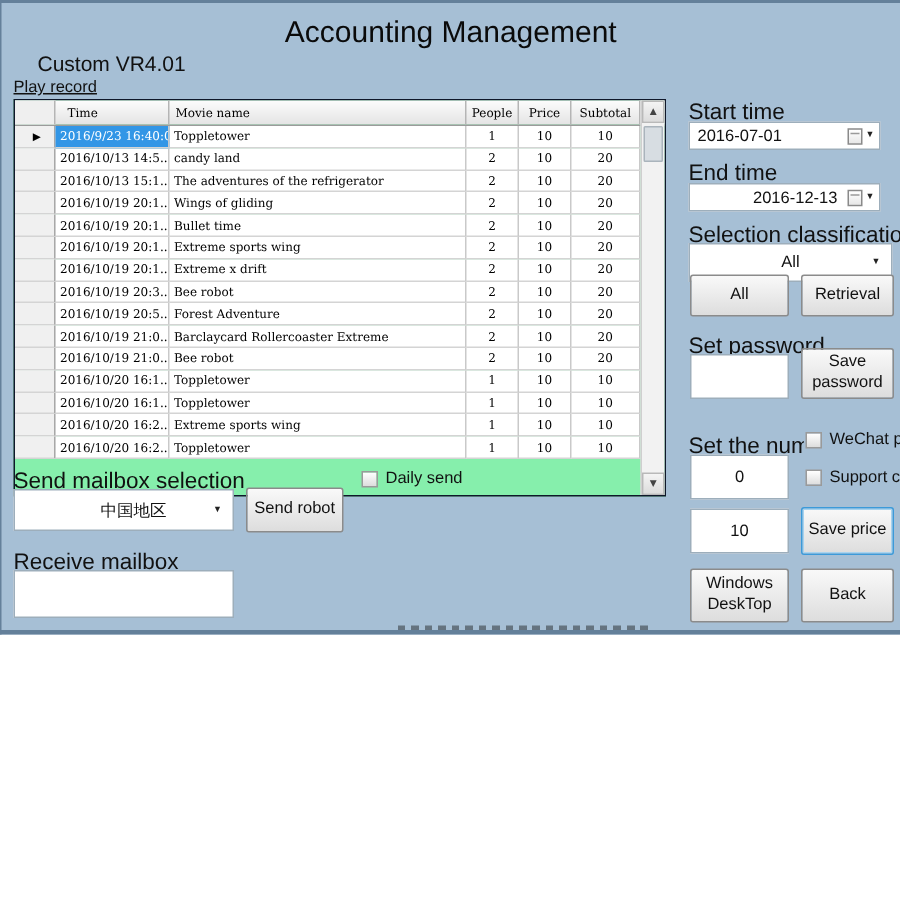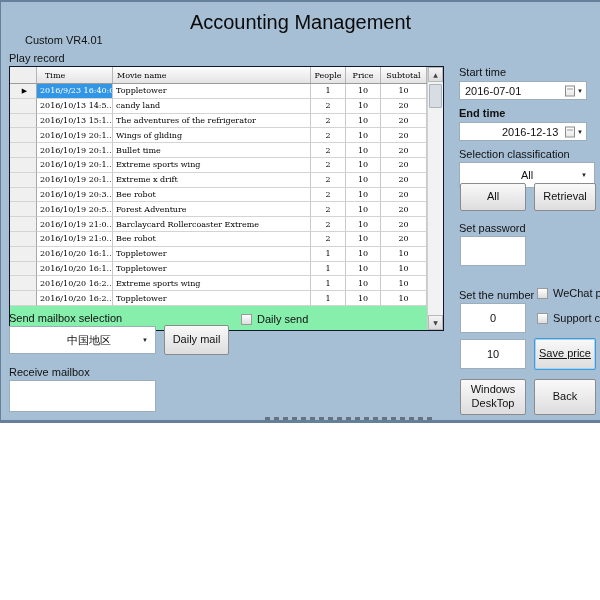--- a/index.html
+++ b/index.html
@@ -5,22 +5,22 @@
   * { margin:0; padding:0; box-sizing:border-box; }
   body { background:#ffffff; }
   .canvas { position:relative; width:600px; height:600px; background:#ffffff;
             font-family:"Liberation Sans", sans-serif; overflow:hidden; color:#111; }
   .window { position:absolute; left:0; top:86; width:600px; height:423px;
             background:#a6bfd5; border-top:2px solid #64809a; border-left:1px solid #64809a;
             border-bottom:3px solid #64809a; overflow:hidden; }
 
   .title { position:absolute; left:0; top:9px; width:100%; text-align:center;
            font-size:20px; color:#0a0a0a; }
-  .version { position:absolute; left:24px; top:32px; font-size:11px; }
-  .section-label { position:absolute; font-size:11px; }
+  .version { position:absolute; left:24px; top:32px; font-size:14px; }
+  .section-label { position:absolute; font-size:11px;text-decoration:underline; }
 
   
   .grid { position:absolute; left:8px; top:64px; width:435px; height:265px;
           background:#86efac; border:1px solid #0f172a; font-family:"DejaVu Serif", serif;
           font-size:8px; color:#000; }
   .grid-header { display:flex; height:17px; background:linear-gradient(#fcfcfc,#e4e4e4);
                  border-bottom:1px solid #9b9b9b; align-items:center; }
   .grid-header .hc { border-right:1px solid #b5b5b5; height:100%; display:flex;
                      align-items:center; padding-left:4px; }
   .hc.rh { width:27px; background:#efefef; }
@@ -50,21 +50,21 @@
   .sb-btn { position:absolute; left:0; width:15px; height:15px;
             background:linear-gradient(#f4f4f4,#dcdcdc); border:1px solid #b9b9b9;
             display:flex; align-items:center; justify-content:center;
             font-size:6px; color:#444; }
   .sb-up { top:0; }
   .sb-down { bottom:0; }
   .sb-thumb { position:absolute; left:1px; top:17px; width:13px; height:24px;
               background:#d7dde2; border:1px solid #aab4bc; border-radius:1px; }
 
   
-  .lbl { position:absolute; font-size:11px; white-space:nowrap; }
+  .lbl { position:absolute; font-size:15px; white-space:nowrap; }
   .inputbox { position:absolute; background:#fff; border:1px solid #9daebb;
               font-size:11px; display:flex; align-items:center; padding-left:5px;
               white-space:nowrap; overflow:hidden; }
   .inputbox.center { justify-content:center; padding-left:0; }
   .btn { position:absolute; background:linear-gradient(#f9f9f9,#dddddd);
          border:1px solid #8b8b8b; border-radius:2px; font-size:11px; color:#111;
          display:flex; align-items:center; justify-content:center; text-align:center;
          line-height:1.25; cursor:default; }
   .btn.focus { border:1px solid #3c9ad9; box-shadow:0 0 0 1px #a8d3ee inset; }
 
@@ -246,21 +246,21 @@
 
     <div class="lbl" style="left:458px; top:64px;">Start time</div>
     <div class="datebox" style="left:458px; top:79px;">
       <span>2016-07-01</span>
       <span class="date-icons">
         <span class="cal-icon"></span>
         <span class="caret-sm">▼</span>
       </span>
     </div>
 
-    <div class="lbl" style="left:458px; top:105px;font-weight:bold;">End time</div>
+    <div class="lbl" style="left:458px; top:105px;">End time</div>
     <div class="datebox" style="left:458px; top:120px;padding-left:42px;">
       <span>2016-12-13</span>
       <span class="date-icons">
         <span class="cal-icon"></span>
         <span class="caret-sm">▼</span>
       </span>
     </div>
 
     <div class="lbl" style="left:458px; top:146px;">Selection classification</div>
     <div class="combo" style="left:458px; top:160px; width:136px; height:26px;">
@@ -268,47 +268,48 @@
       <span class="caret">▼</span>
     </div>
 
     <div class="btn" style="left:459px; top:181px; width:66px; height:28px;">All</div>
     <div class="btn" style="left:533px; top:181px; width:62px; height:28px;">Retrieval</div>
 
     <div class="lbl" style="left:458px; top:220px;">Set password</div>
     <div class="inputbox" style="left:459px; top:234px; width:66px; height:30px;">
       <span></span>
     </div>
+    <div class="btn" style="left:533px; top:230px; width:62px; height:34px; padding:0 6px;">Save password</div>
 
     <div class="lbl clip-label" style="left:458px; top:287px; width:77px;">Set the number o</div>
     <div class="checkline" style="left:536px; top:285px; width:70px;">
       <span class="cb"></span>
       <span>WeChat payment</span>
     </div>
     <div class="inputbox center" style="left:459px; top:301px; width:66px; height:30px;">
       <span>0</span>
     </div>
     <div class="checkline" style="left:536px; top:310px; width:70px;">
       <span class="cb"></span>
       <span>Support coins</span>
     </div>
     <div class="inputbox center" style="left:459px; top:337px; width:66px; height:30px;">
       <span>10</span>
     </div>
-    <div class="btn focus" style="left:533px; top:336px; width:62px; height:32px;text-decoration:underline;">Save price</div>
+    <div class="btn focus" style="left:533px; top:336px; width:62px; height:32px;">Save price</div>
 
     <div class="btn" style="left:459px; top:377px; width:66px; height:36px; padding:4px 8px;">Windows DeskTop</div>
     <div class="btn" style="left:533px; top:377px; width:62px; height:36px;">Back</div>
 
     <div class="lbl" style="left:8px; top:310px;">Send mailbox selection</div>
     <div class="combo" style="left:8px; top:324px; width:147px; height:28px;padding-left:13px;">
       <span>中国地区</span>
       <span class="caret">▼</span>
     </div>
-    <div class="btn" style="left:163px; top:323px; width:65px; height:30px;">Daily mail</div>
+    <div class="btn" style="left:163px; top:323px; width:65px; height:30px;">Send robot</div>
     <div class="checkline" style="left:240px; top:311px;">
       <span class="cb"></span>
       <span>Daily send</span>
     </div>
 
     <div class="lbl" style="left:8px; top:364px;">Receive mailbox</div>
     <div class="inputbox" style="left:8px; top:378px; width:147px; height:32px;">
       <span></span>
     </div>
 

